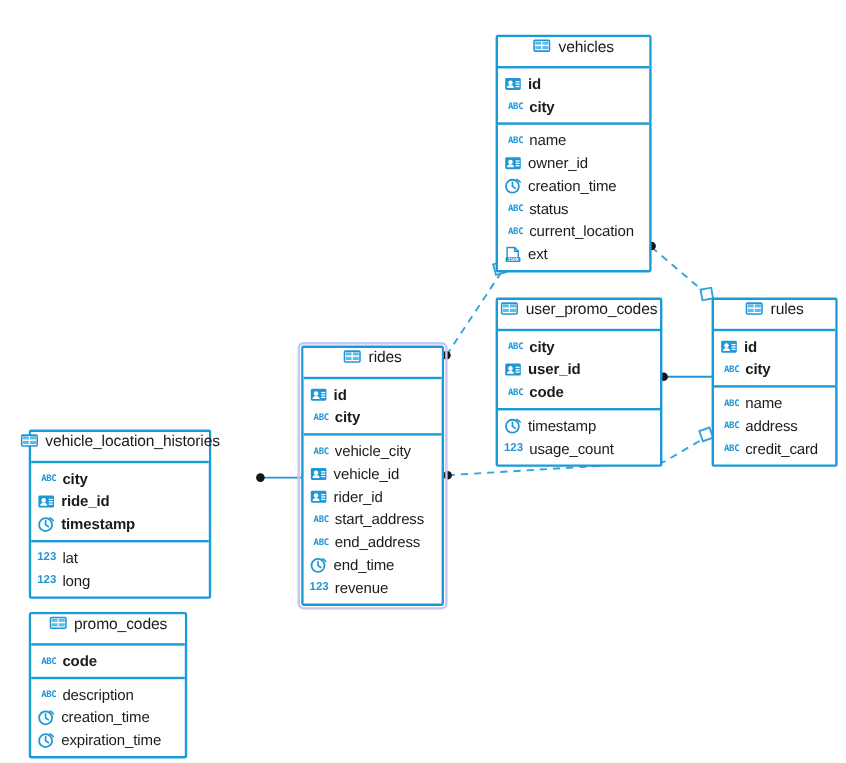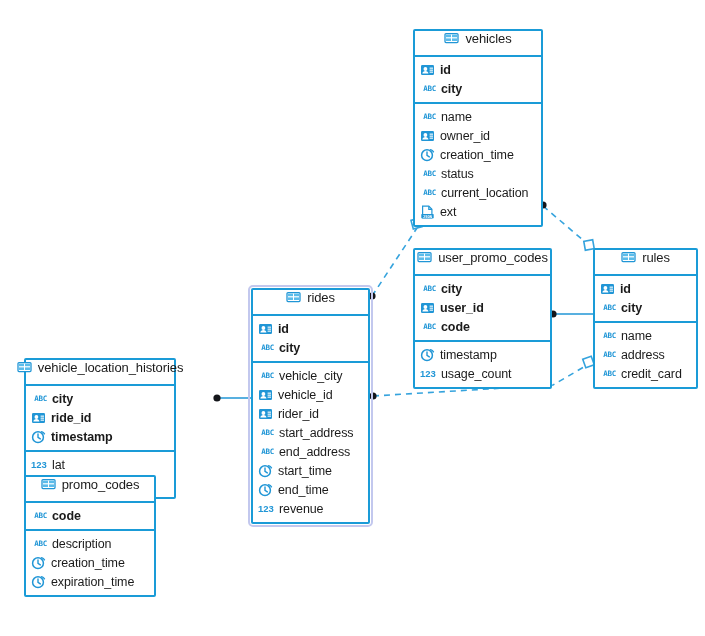--- a/index.html
+++ b/index.html
@@ -390,30 +390,20 @@
             <span class="field-name">end_address</span>
           </div>
           <div class="field">
             <span class="icon">
               <svg width="15" height="14" viewBox="0 0 15 14">
                 <circle cx="7" cy="7.2" r="5.4" fill="#ffffff" stroke="#2196d6" stroke-width="1.5"></circle>
                 <path d="M7 3.9v3.4l2.3 1.6" fill="none" stroke="#2196d6" stroke-width="1.4" stroke-linecap="round"></path>
                 <path d="M10.6 1.6c1.3.4 2.3 1.2 2.9 2.3" fill="none" stroke="#2196d6" stroke-width="1.3" stroke-linecap="round"></path>
               </svg>
             </span>
-            <span class="field-name">start_time</span>
-          </div>
-          <div class="field">
-            <span class="icon">
-              <svg width="15" height="14" viewBox="0 0 15 14">
-                <circle cx="7" cy="7.2" r="5.4" fill="#ffffff" stroke="#2196d6" stroke-width="1.5"></circle>
-                <path d="M7 3.9v3.4l2.3 1.6" fill="none" stroke="#2196d6" stroke-width="1.4" stroke-linecap="round"></path>
-                <path d="M10.6 1.6c1.3.4 2.3 1.2 2.9 2.3" fill="none" stroke="#2196d6" stroke-width="1.3" stroke-linecap="round"></path>
-              </svg>
-            </span>
             <span class="field-name">end_time</span>
           </div>
           <div class="field">
             <span class="num-ico">123</span>
             <span class="field-name">revenue</span>
           </div>
         </div>
       </div>
       <div class="entity" style="left: 24px; top: 334px; width: 152px; margin-top: 24px;">
         <div class="ent-header">
@@ -461,21 +451,21 @@
           <div class="field">
             <span class="num-ico">123</span>
             <span class="field-name">lat</span>
           </div>
           <div class="field">
             <span class="num-ico">123</span>
             <span class="field-name">long</span>
           </div>
         </div>
       </div>
-      <div class="entity" style="left: 24px; top: 475px; width: 132px;">
+      <div class="entity" style="left: 24px; top: 510px; width: 132px;">
         <div class="ent-header">
           <span class="icon">
             <svg width="15" height="14" viewBox="0 0 15 14">
               <rect x="1" y="2.6" width="13" height="9" rx="1" fill="#ffffff" stroke="#2196d6" stroke-width="1.3"></rect>
               <rect x="2" y="3.6" width="5" height="2.6" fill="#5bbcea"></rect>
               <rect x="8" y="3.6" width="5" height="2.6" fill="#5bbcea"></rect>
               <rect x="2" y="7.4" width="5" height="2.6" fill="#5bbcea"></rect>
               <rect x="8" y="7.4" width="5" height="2.6" fill="#5bbcea"></rect>
             </svg>
           </span>

